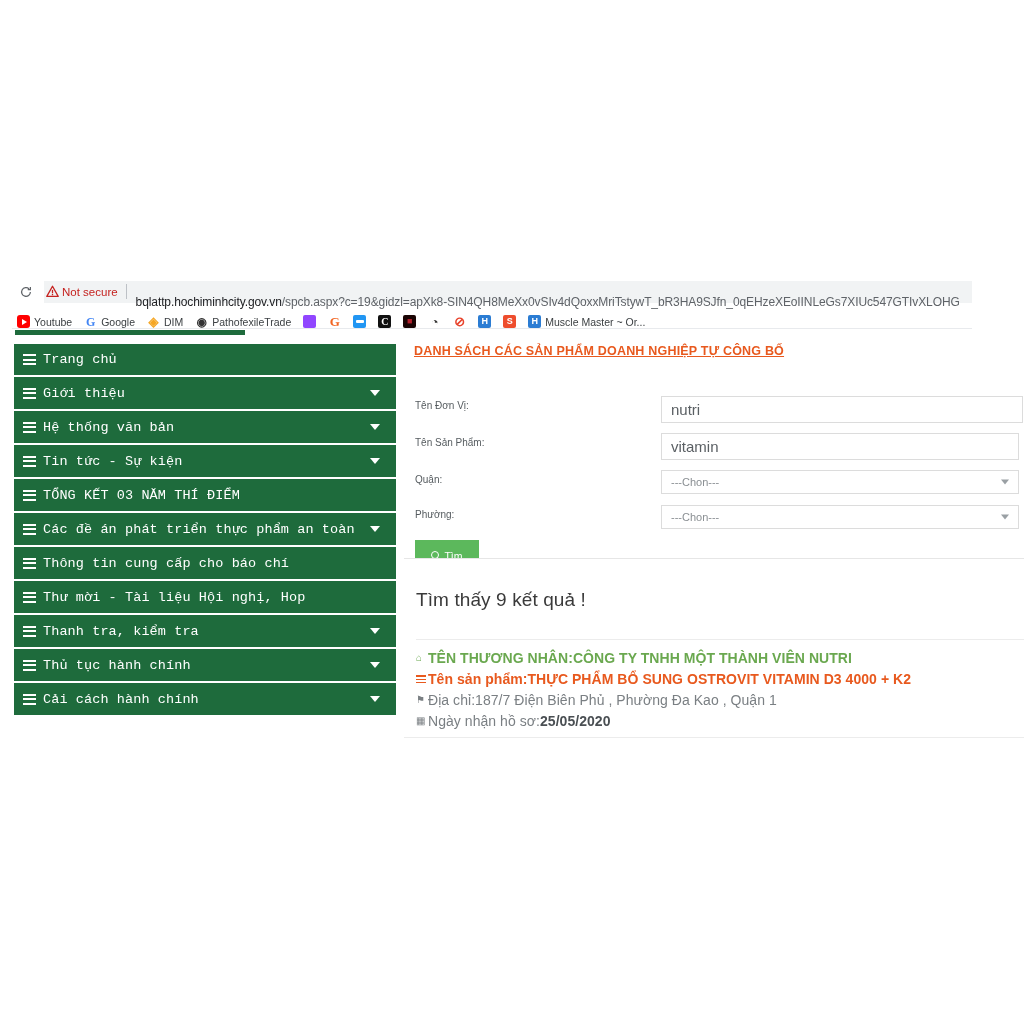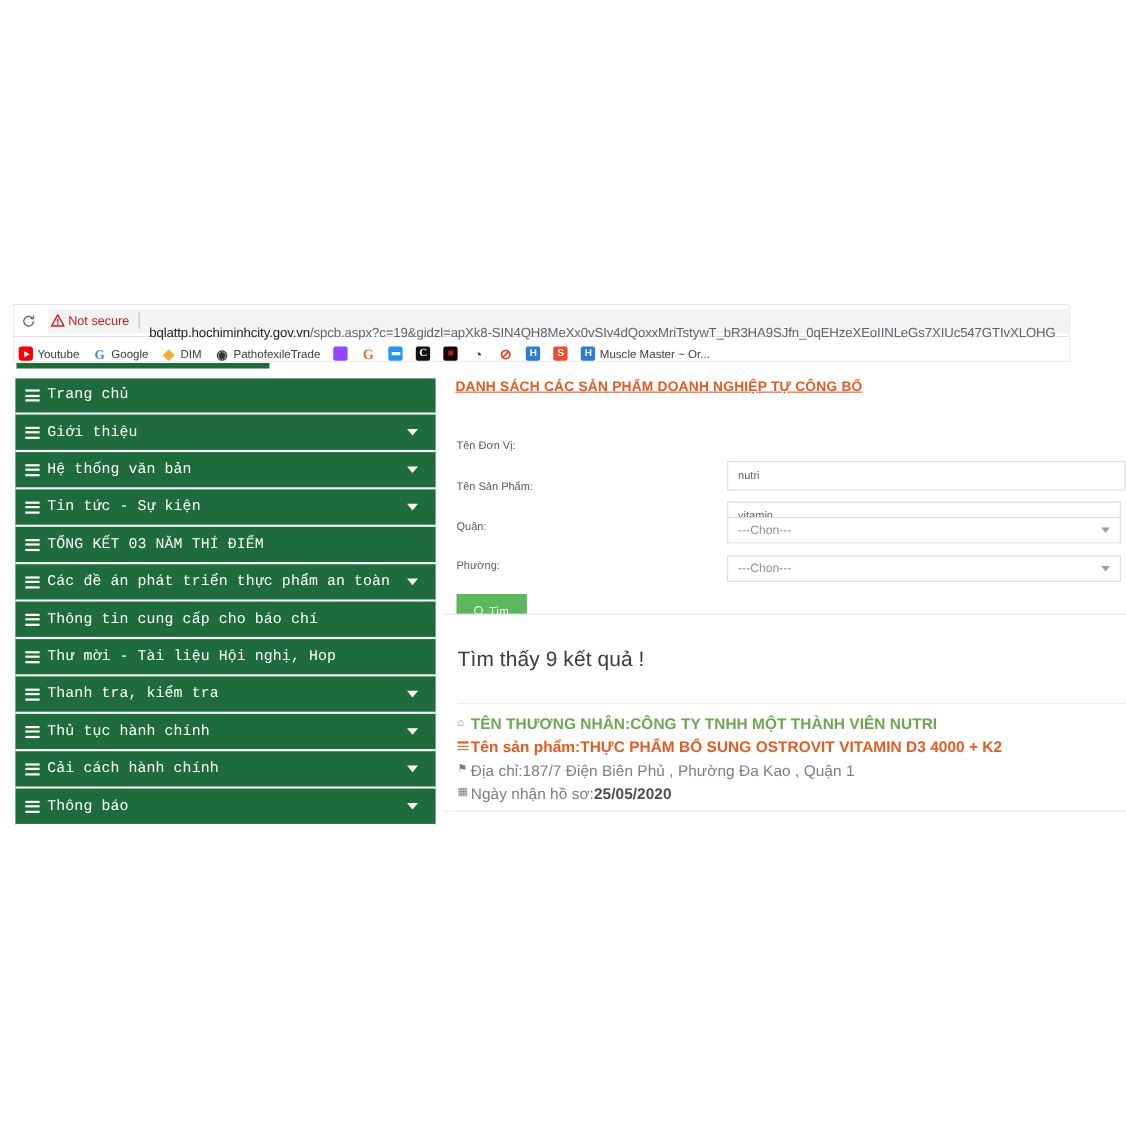--- a/index.html
+++ b/index.html
@@ -222,26 +222,25 @@
     left: 11px;
     font-size: 10px;
     color: #555b5f;
     white-space: nowrap;
   }
   .form-input {
     position: absolute;
     height: 27px;
     border: 1px solid #dcdcdc;
     background: #ffffff;
-    font-size: 10px;
+    font-size: 15px;
     color: #5a5f63;
     padding: 0 9px;
     font-family: "Liberation Sans", sans-serif;
     outline: none;
-    margin-top: 23px;
   }
   .form-select {
     position: absolute;
     height: 24px;
     border: 1px solid #dcdcdc;
     background: #ffffff;
     font-size: 11px;
     color: #8a8f93;
     padding: 0 9px;
     display: flex;
@@ -520,29 +519,20 @@
           <span class="menu-label">Thủ tục hành chính</span>
           <span class="caret"></span>
         </div>
         <div class="menu-item">
           <span class="menu-ico">
             <i></i>
             <i></i>
             <i></i>
           </span>
           <span class="menu-label">Cải cách hành chính</span>
-          <span class="caret"></span>
-        </div>
-        <div class="menu-item">
-          <span class="menu-ico">
-            <i></i>
-            <i></i>
-            <i></i>
-          </span>
-          <span class="menu-label">Thông báo</span>
           <span class="caret"></span>
         </div>
       </nav>
 
     <main id="content">
 
       <div id="content-head">
         <div id="panel-title">DANH SÁCH CÁC SẢN PHẨM DOANH NGHIỆP TỰ CÔNG BỐ</div>
       </div>
 

